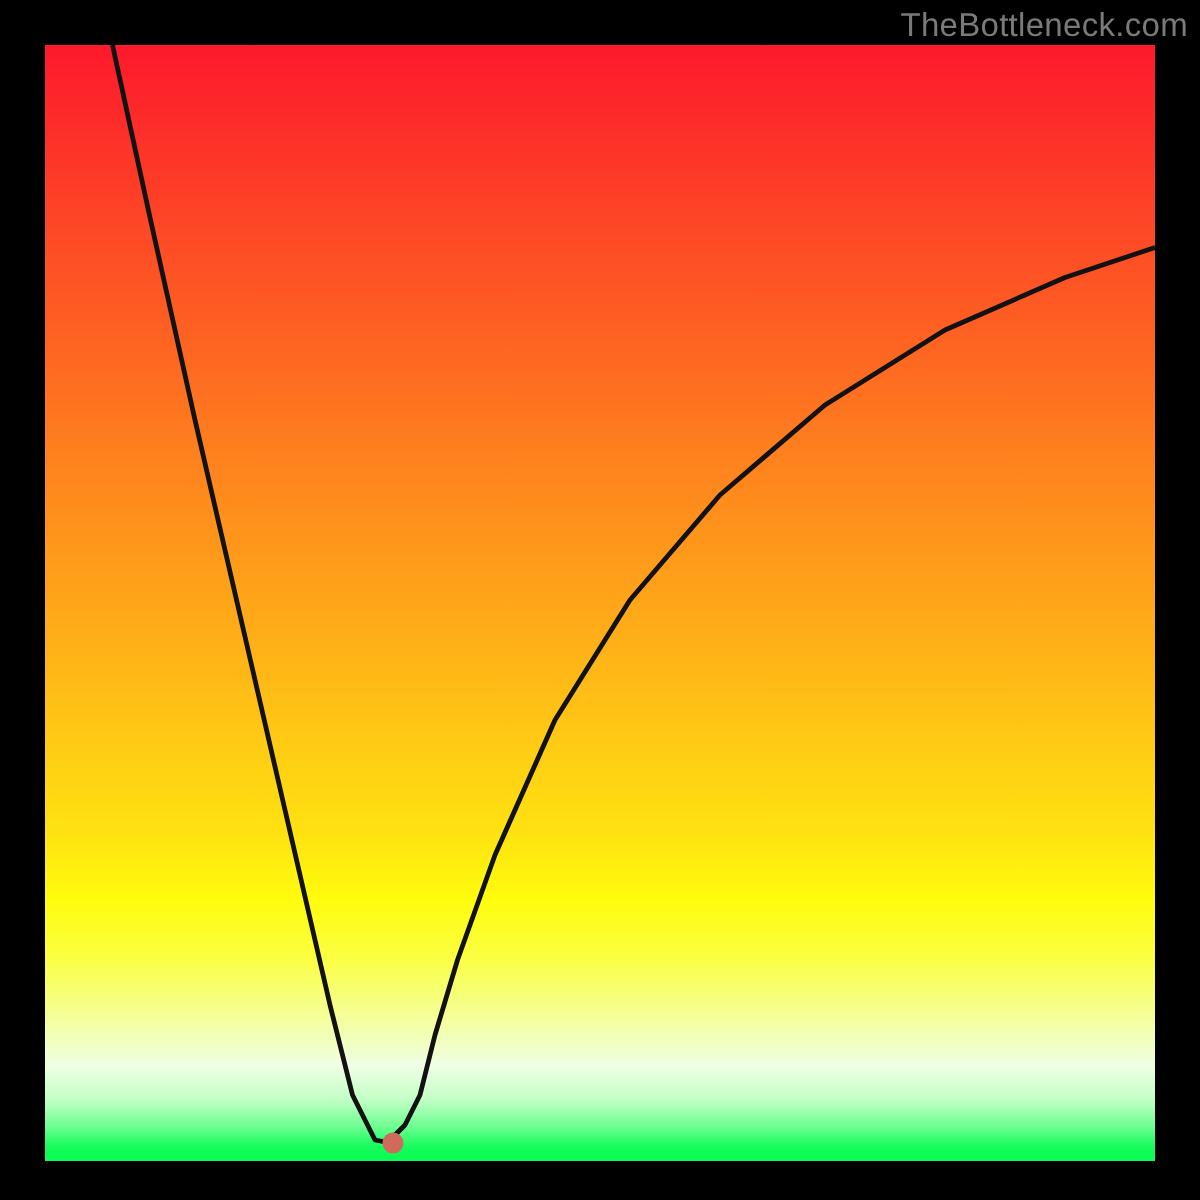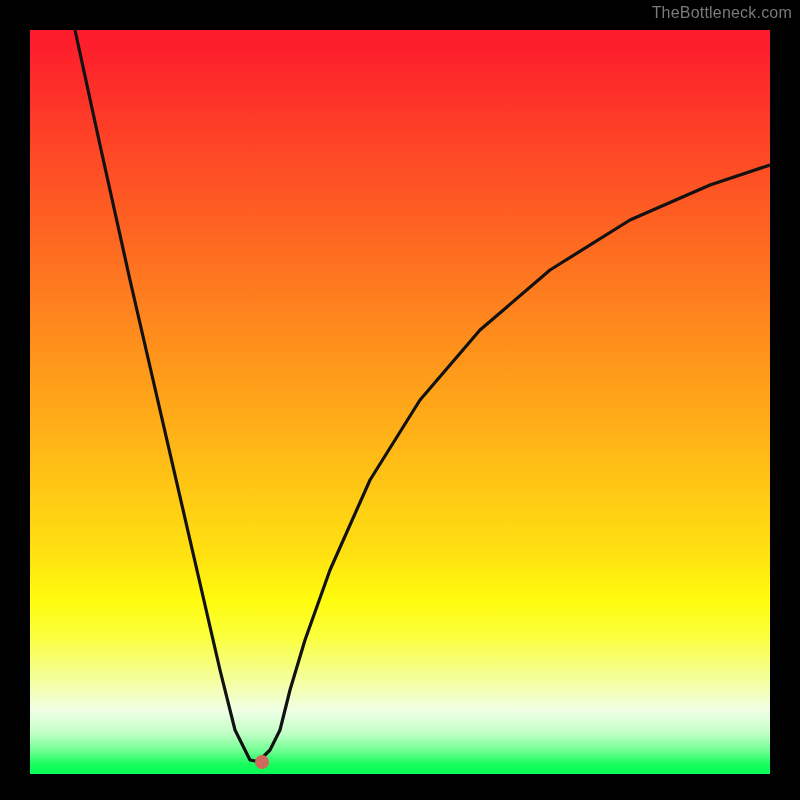--- a/index.html
+++ b/index.html
@@ -56,21 +56,21 @@
     left: 30px;
     top: 30px;
     width: 740px;
     height: 740px;
   }
   .watermark {
     position: absolute;
     top: 4px;
     right: 8px;
     color: #7a7a7a;
-    font-size: 16px;
+    font-size: 22px;
     font-weight: 500;
     letter-spacing: 0.2px;
   }
 </style>
 </head>
 <body>
 
 <div class="container">
   <div class="plot-area"></div>
   <div class="bottom-bar"></div>

